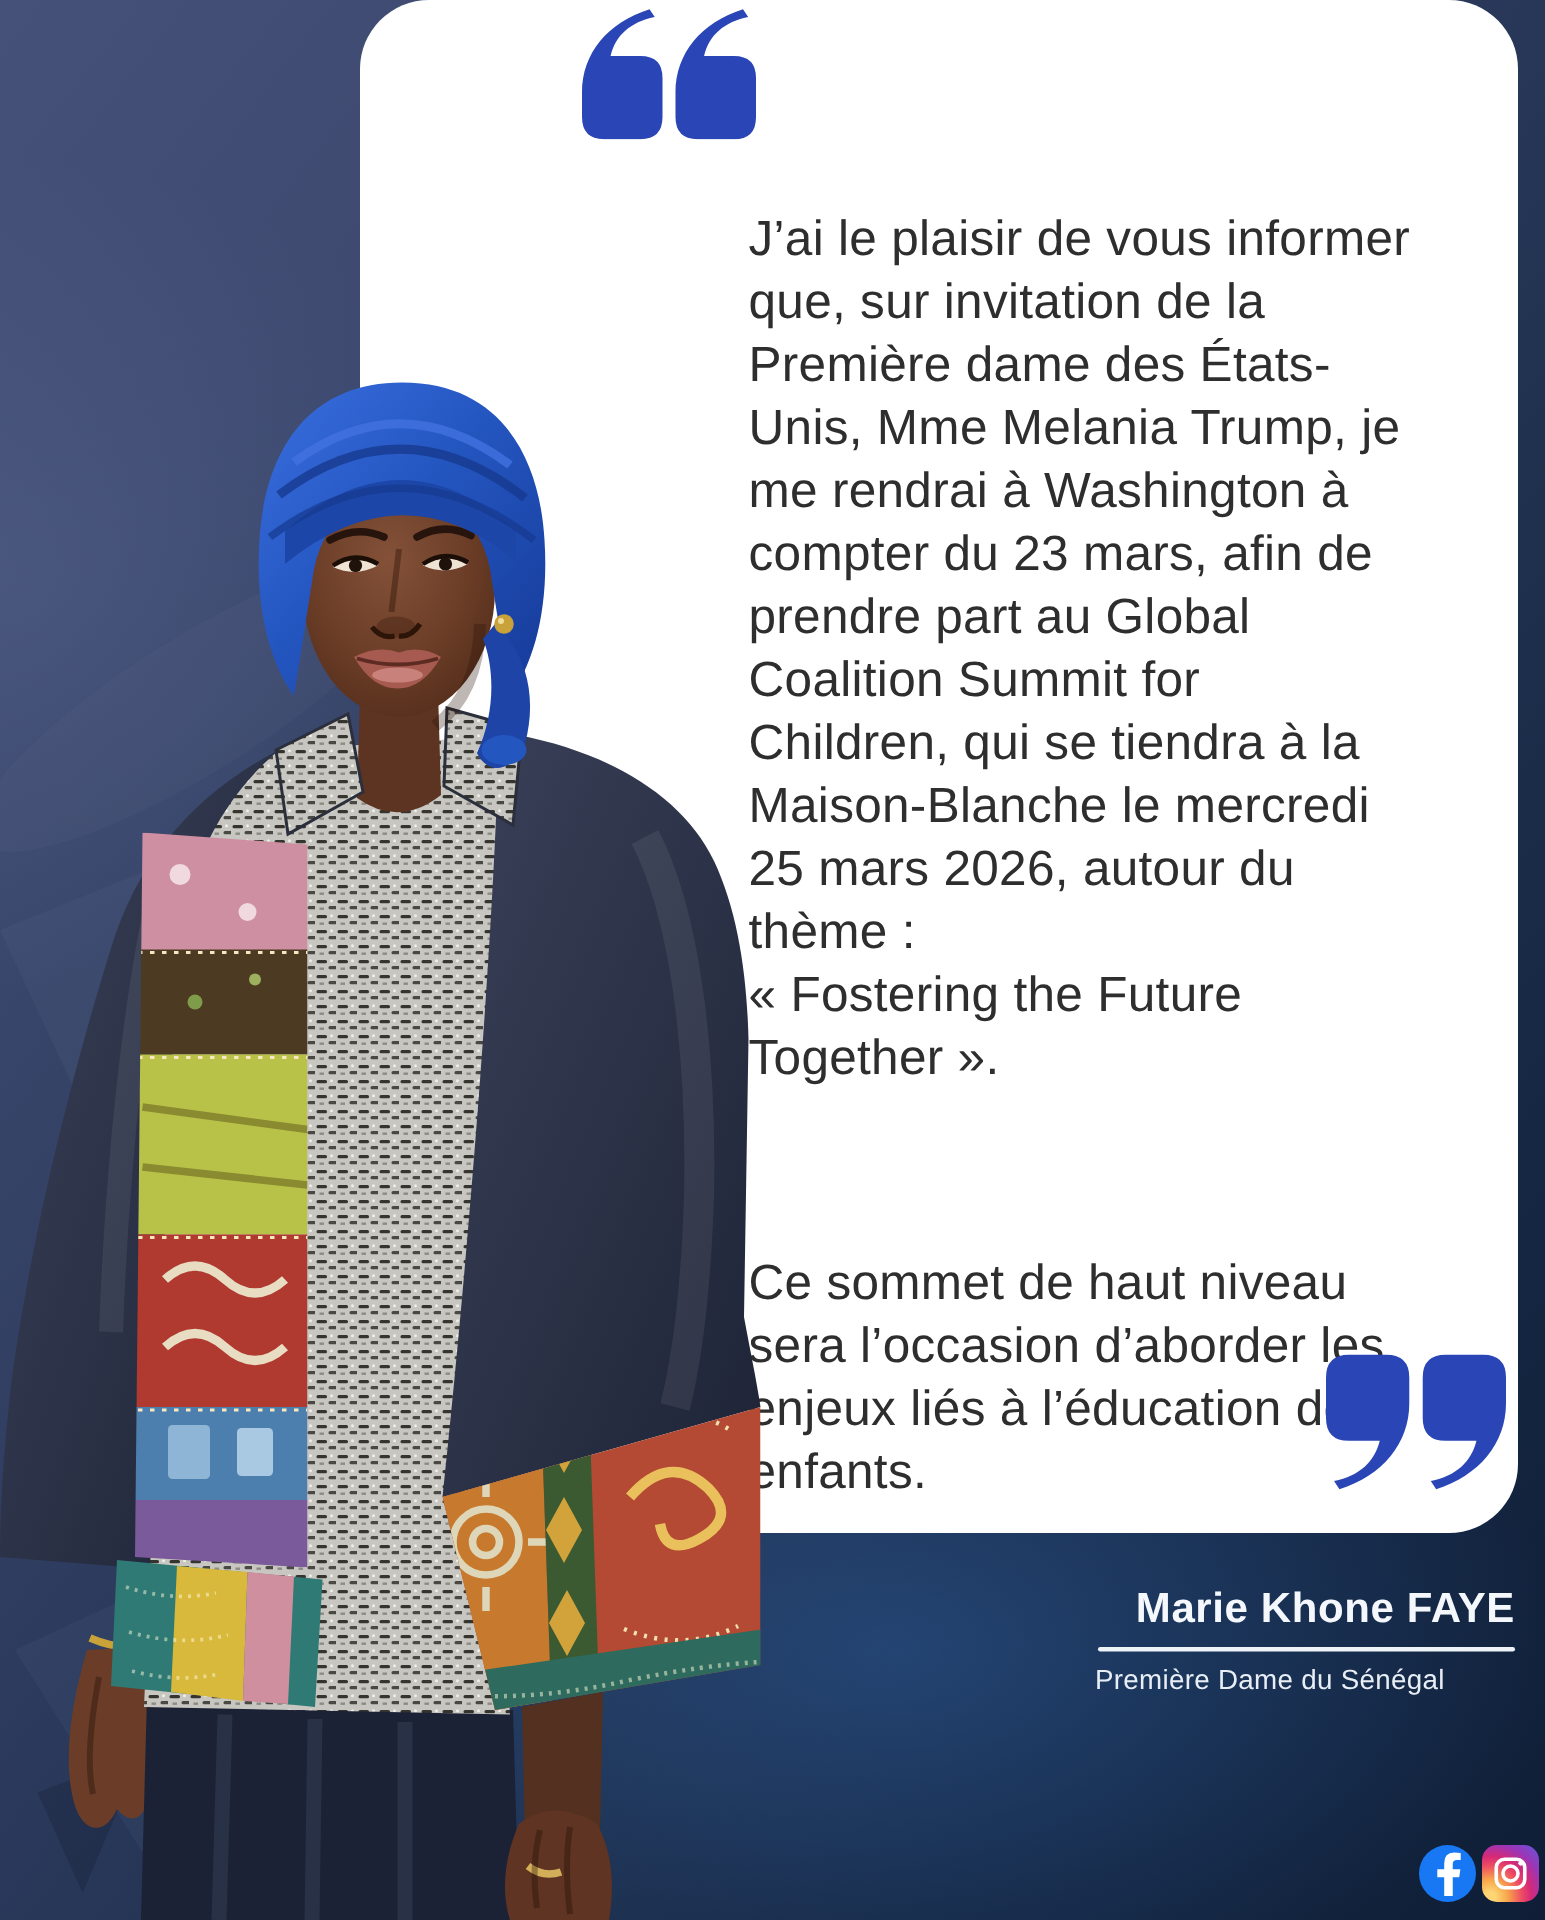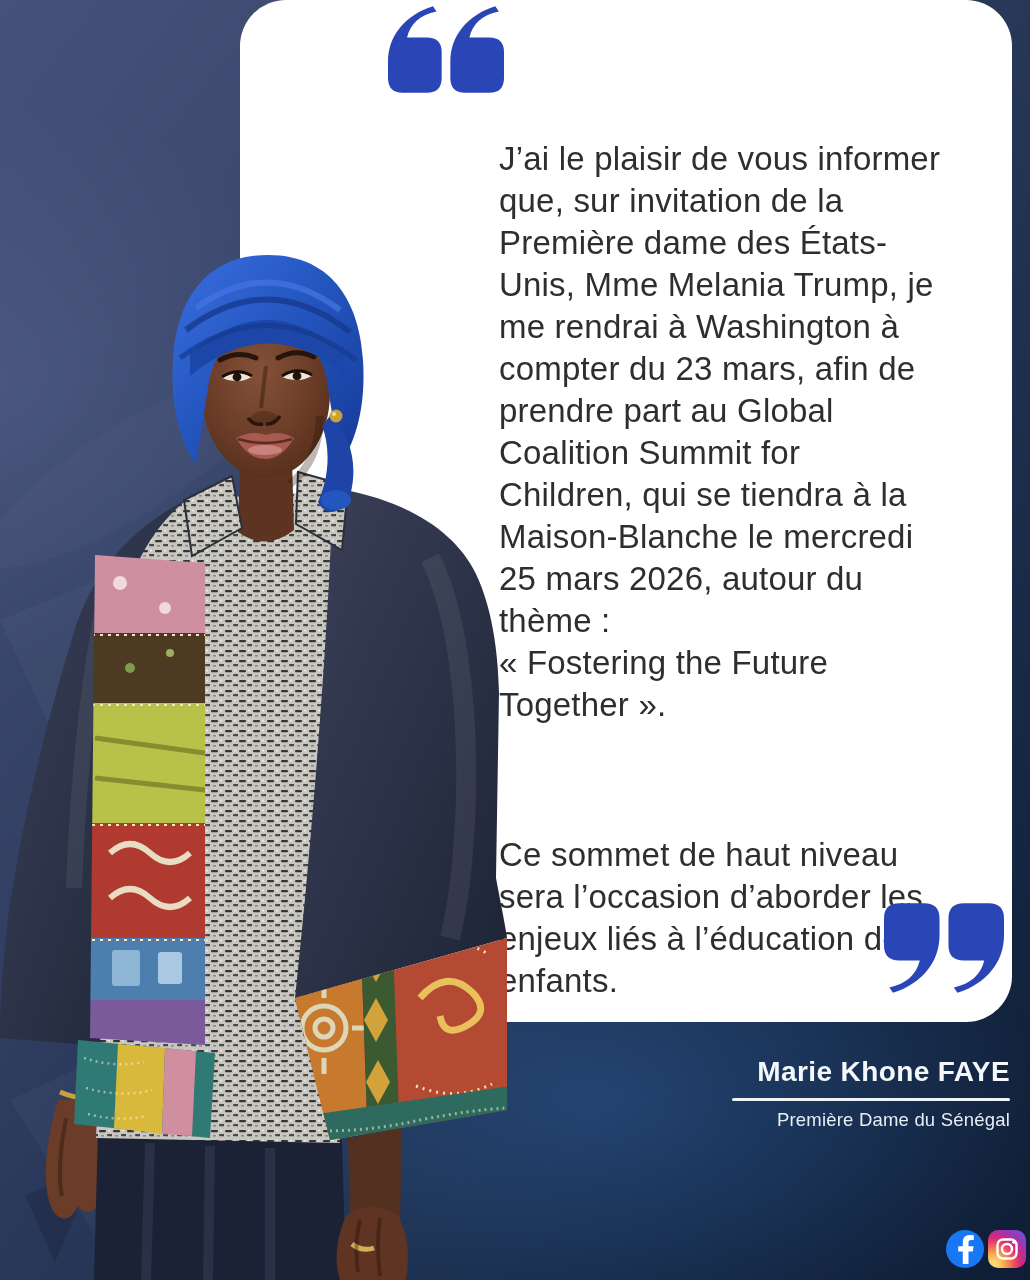--- a/index.html
+++ b/index.html
@@ -21,21 +21,21 @@
   .quote-text{
     position:absolute;left:499px;top:96px;width:506px;z-index:2;
     color:#2e2e2e;font-size:33px;line-height:42px;letter-spacing:.2px;
     white-space:pre-line;
   }
   .quote-text .p2{margin-top:66px;}
   .portrait{position:absolute;left:0;top:238px;z-index:3;pointer-events:none;}
   .signature{position:absolute;right:20px;top:1056px;width:280px;z-index:2;text-align:right;}
   .signature .name{color:#f4f8fc;font-size:28px;font-weight:700;letter-spacing:.4px;white-space:nowrap;}
   .signature .rule{width:278px;height:3px;background:#eef3f8;margin:10px 0 8px auto;border-radius:2px;}
-  .signature .title{color:#e8eef5;font-size:18.5px;text-align:right;letter-spacing:.2px;}
+  .signature .title{color:#e8eef5;font-size:18.5px;text-align:left;letter-spacing:.2px;}
   .social{position:absolute;right:4px;top:1230px;z-index:2;display:flex;gap:4px;align-items:center;}
   .fb{width:38px;height:38px;border-radius:50%;background:#1877f2;display:block;}
   .ig{
     width:38px;height:38px;border-radius:10px;display:block;
     background:radial-gradient(120% 120% at 14% 92%, #fdd673 8%, #f7a64b 26%, #ee4e63 46%, #d62976 60%, #9b36b7 79%, #6a52d6 100%);
   }
 </style>
 </head>
 <body>
 

